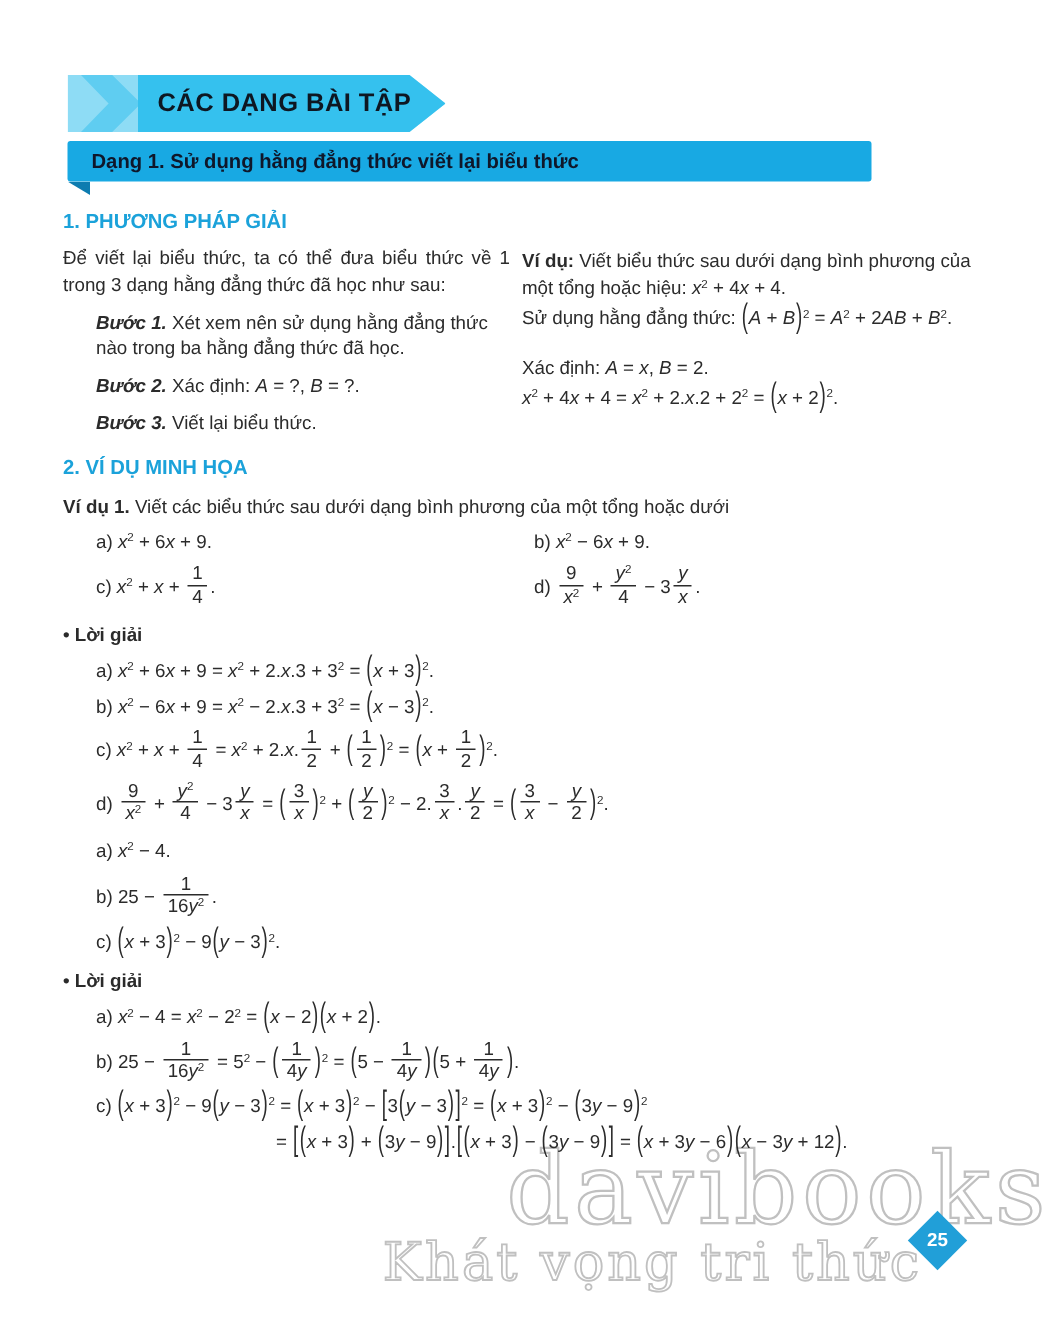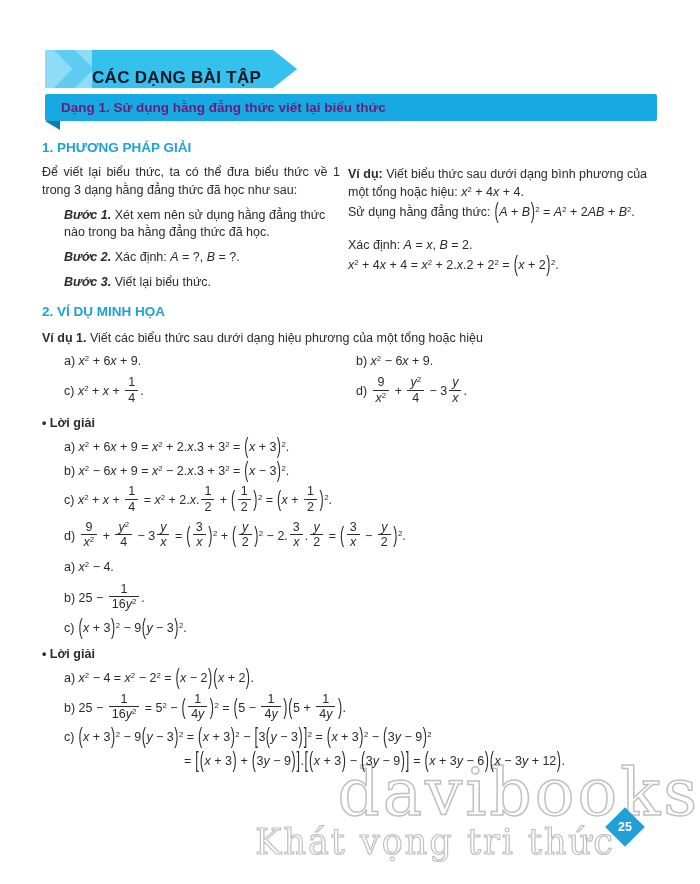--- a/index.html
+++ b/index.html
@@ -13,26 +13,26 @@
   
   .ribbon { position:absolute; left:45px; top:50px; width:252px; height:38px; z-index:2; }
   .ribbon-bg { position:absolute; inset:0; background:var(--band-light,#8edcf5);
     clip-path:polygon(0 0, calc(100% - 24px) 0, 100% 50%, calc(100% - 24px) 100%, 0 100%); }
   .ribbon-chev { position:absolute; left:9px; top:0; width:40px; height:100%;
     background:var(--band-chevron,#5fcdf1);
     clip-path:polygon(0 0, 52% 0, 100% 50%, 52% 100%, 0 100%, 46% 50%); }
   .ribbon-main { position:absolute; left:47px; top:0; right:0; height:100%;
     background:var(--band-blue,#35c1ee);
     clip-path:polygon(0 0, calc(100% - 24px) 0, 100% 50%, calc(100% - 24px) 100%, 0 100%);
-    display:flex; align-items:flex-end; 
+    display:flex; align-items:center; padding-left:13px;
     font-weight:bold; font-size:17px; letter-spacing:.3px; color:#0e1722; }
   
-  .dang-bar { position:absolute; left:45px; top:94px; width:612px; height:27px;
+  .dang-bar { position:absolute; left:45px; top:94px; width:536px; height:27px;
     background:var(--bar-blue,#18a9e3); border-radius:2px; z-index:2;
-    color:#701a75; font-weight:bold; font-size:13.5px; line-height:27px; padding-left:16px; }
+    color:#0f172a; font-weight:bold; font-size:13.5px; line-height:27px; padding-left:16px; }
   .dang-bar::after { content:""; position:absolute; left:0; top:100%; width:15px; height:9px;
     background:var(--bar-fold,#0d7cb0); clip-path:polygon(0 0, 100% 0, 100% 100%); }
   
   .content { position:absolute; top:138px; left:42px; right:38px; z-index:1;
     font-size:12.5px; line-height:1.42; }
   .sec-heading { color:var(--heading-blue,#1ba2da); font-weight:bold; font-size:13.5px; margin:0 0 7px 0; }
   .cols { display:flex; gap:8px; }
   .col-left { flex:0 0 298px; }
   .col-right { flex:1; }
   .intro { text-align:justify; }
@@ -98,21 +98,21 @@
       <div class="col-right">
         <div class="ex-line"><span class="bold-label">Ví dụ:</span><span> Viết biểu thức sau dưới dạng bình phương của một tổng hoặc hiệu: <span class="math"><i>x</i><sup>2</sup> + 4<i>x</i> + 4.</span></span></div>
         <div class="ex-line">Sử dụng hằng đẳng thức: <span class="math"><span class="bp">(</span><i>A</i> + <i>B</i><span class="bp">)</span><sup>2</sup> = <i>A</i><sup>2</sup> + 2<i>A</i><i>B</i> + <i>B</i><sup>2</sup>.</span></div>
         <div class="ex-line ex-gap">Xác định: <span class="math"><i>A</i> = <i>x</i>, <i>B</i> = 2</span>.</div>
         <div class="ex-line"><span class="math"><i>x</i><sup>2</sup> + 4<i>x</i> + 4 = <i>x</i><sup>2</sup> + 2.<i>x</i>.2 + 2<sup>2</sup> = <span class="bp">(</span><i>x</i> + 2<span class="bp">)</span><sup>2</sup>.</span></div>
       </div>
     </div>
 
     <div class="sec-heading sec2">2. VÍ DỤ MINH HỌA</div>
 
-    <div class="vd-title"><span class="bold-label">Ví dụ 1.</span><span> Viết các biểu thức sau dưới dạng hiệu phương của một tổng hoặc hiệu</span></div>
+    <div class="vd-title"><span class="bold-label">Ví dụ 1.</span><span> Viết các biểu thức sau dưới dạng bình phương của một tổng hoặc dưới</span></div>
     <div class="vd1-grid">
       <div>a) <span class="math"><i>x</i><sup>2</sup> + 6<i>x</i> + 9.</span></div>
       <div>b) <span class="math"><i>x</i><sup>2</sup> − 6<i>x</i> + 9.</span></div>
       <div>c) <span class="math"><i>x</i><sup>2</sup> + <i>x</i> + <span class="frac"><span class="num">1</span><span class="den">4</span></span>.</span></div>
       <div>d) <span class="math"><span class="frac"><span class="num">9</span><span class="den"><i>x</i><sup>2</sup></span></span> + <span class="frac"><span class="num"><i>y</i><sup>2</sup></span><span class="den">4</span></span> − 3<span class="frac"><span class="num"><i>y</i></span><span class="den"><i>x</i></span></span>.</span></div>
     </div>
 
     <div class="sol-label">• Lời giải</div>
     <div class="sol-line">a) <span class="math"><i>x</i><sup>2</sup> + 6<i>x</i> + 9 = <i>x</i><sup>2</sup> + 2.<i>x</i>.3 + 3<sup>2</sup> = <span class="bp">(</span><i>x</i> + 3<span class="bp">)</span><sup>2</sup>.</span></div>
     <div class="sol-line">b) <span class="math"><i>x</i><sup>2</sup> − 6<i>x</i> + 9 = <i>x</i><sup>2</sup> − 2.<i>x</i>.3 + 3<sup>2</sup> = <span class="bp">(</span><i>x</i> − 3<span class="bp">)</span><sup>2</sup>.</span></div>

